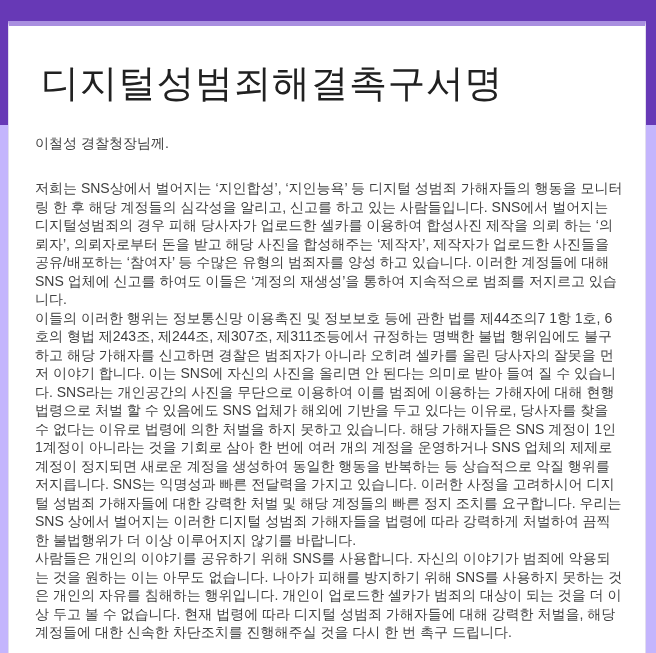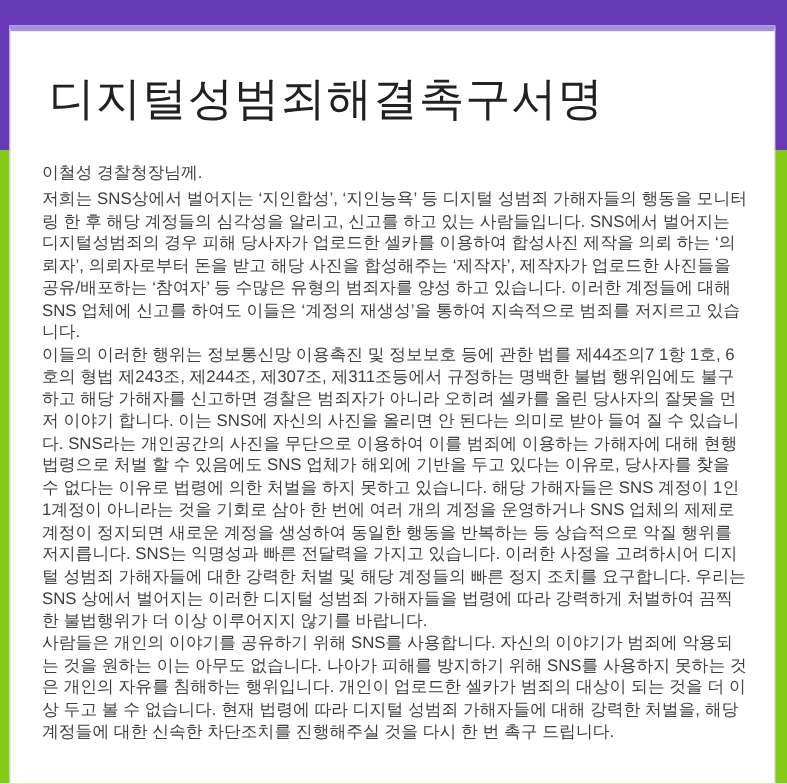--- a/index.html
+++ b/index.html
@@ -6,21 +6,21 @@
     margin: 0;
     padding: 0;
     background: #efeef5;
     font-family: "Liberation Sans", sans-serif;
   }
   .page {
     position: relative;
     width: 656px;
     height: 653px;
     overflow: hidden;
-    background: #84cc16;
+    background: #c4b5fd;
   }
   .header-bg {
     position: absolute;
     top: 0; left: 0;
     width: 656px;
     height: 125px;
     background: #6739b6;
   }
   .card {
     position: absolute;
@@ -51,21 +51,21 @@
     margin: 28px 0 0 26px;
     width: 588px;
     font-size: 14px;
     line-height: 18.5px;
     color: #3f3f3f;
   }
   .body-text p {
     margin: 0;
   }
   .body-text p.greeting {
-    margin-bottom: 4px;
+    margin-bottom: 27px;
   }
 </style>
 </head>
 <body>
 
 <div class="page">
 
   <div class="header-bg"></div>
 
   <div class="card">

